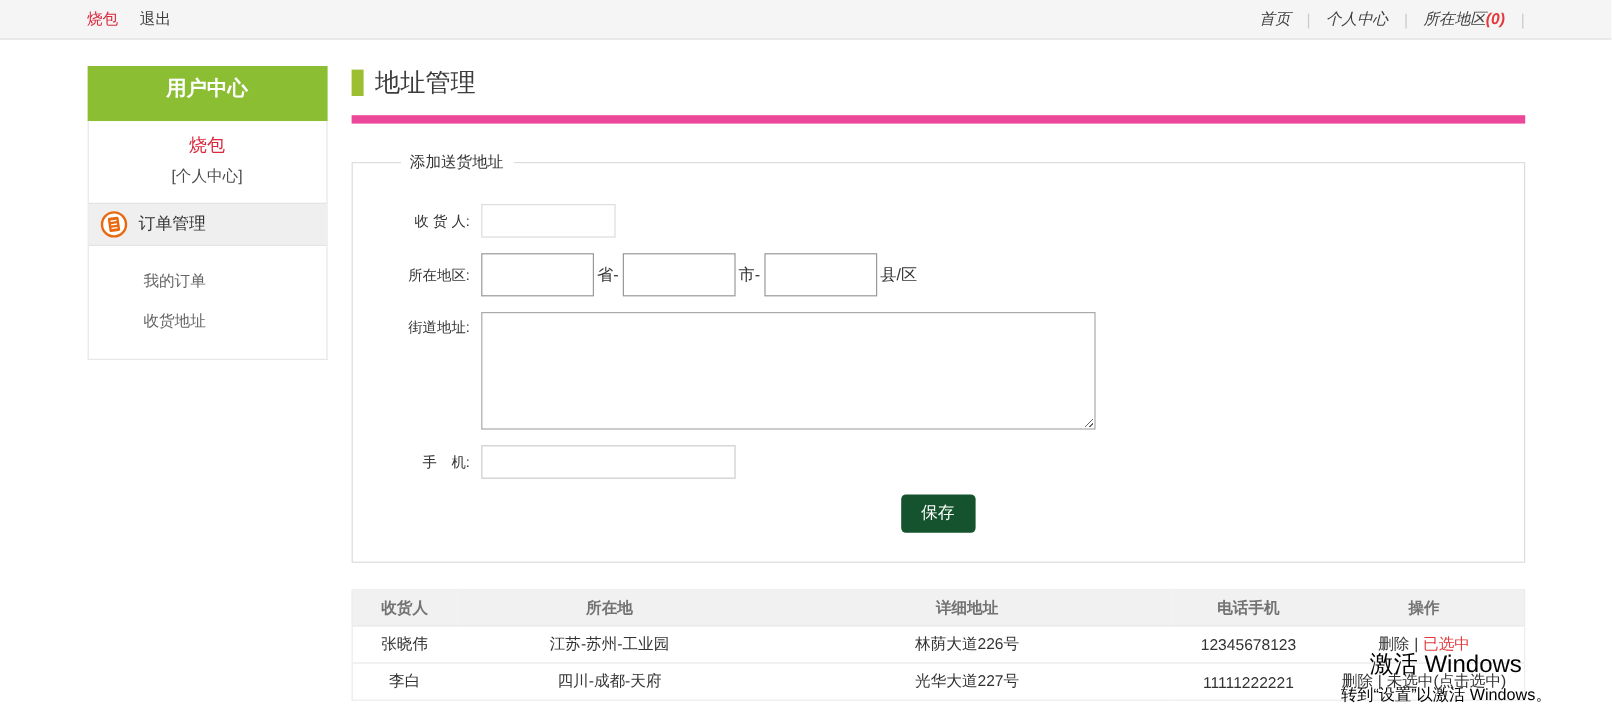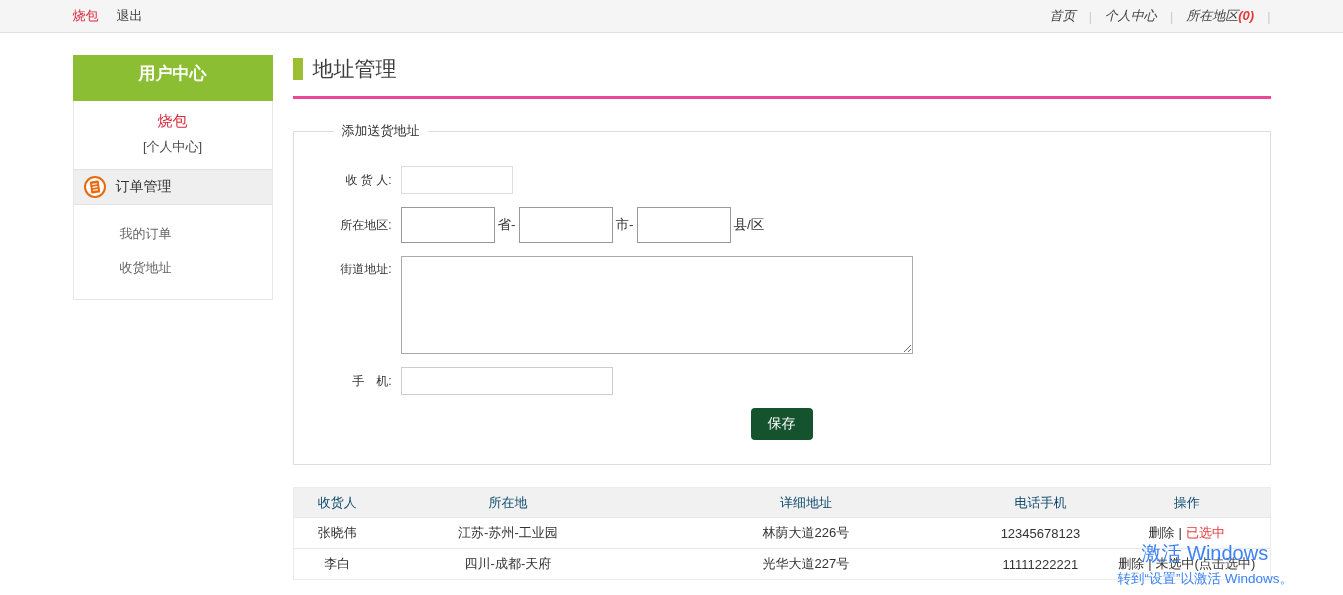--- a/index.html
+++ b/index.html
@@ -33,21 +33,21 @@
     height:36px; display:flex; align-items:center; padding-left:10px; gap:10px; }
   .menu-group-label { font-size:14px; color:#333; }
   .icon-circle { width:22px; height:22px; border:2px solid #e8690f; border-radius:50%;
     display:flex; align-items:center; justify-content:center; background:#fff; }
   .menu-links { padding-top:12px; }
   .menu-link { display:block; padding:8px 0 8px 46px; color:#666; font-size:13px; }
 
   
   .main { flex:1; margin-left:20px; }
   .page-title-row { display:flex; align-items:center; gap:10px;
-    padding-bottom:13px; border-bottom:3px solid #ec4899; }
+    padding-bottom:13px; border-bottom:7px solid #ec4899; }
   .title-square { width:10px; height:22px; background:#9bbf30; }
   .page-title { font-size:21px; font-weight:400; color:#3c3c3c; }
 
   
   fieldset.add-address { margin-top:23px; border:1px solid #ddd; padding:14px 0 24px; }
   fieldset.add-address legend { margin-left:40px; padding:0 8px; font-size:13px; color:#333; }
   .form-row { display:flex; align-items:center; margin-top:13px; }
   .form-row.first { margin-top:12px; }
   .form-row.top-align { align-items:flex-start; }
   .form-label { width:107px; text-align:right; padding-right:9px; color:#333; font-size:12px; flex-shrink:0; }
@@ -61,28 +61,28 @@
     font-family:inherit; font-size:13px; padding:4px 5px; outline:none; }
   .input-phone { height:28px; border:1px solid #ccc; width:212px; padding:0 5px; font-size:13px;
     font-family:inherit; outline:none; }
   .save-row { text-align:center; margin-top:13px; }
   .save-btn { background:#14532d; color:#fff; border:none; border-radius:4px;
     font-size:14px; font-family:inherit; padding:7px 17px; cursor:pointer; }
 
   
   table.address-table { width:100%; margin-top:22px; border-collapse:collapse;
     border:1px solid #ececec; font-size:13px; }
-  .address-table th { background:#f1f1f1; font-weight:400; height:30px; color:#0c4a6e; text-align:center; }
+  .address-table th { background:#f1f1f1; font-weight:700; height:30px; color:#737373; text-align:center; }
   .address-table td { height:31px; text-align:center; border-top:1px solid #e8e8e8; color:#333; }
   .col1{width:9%;} .col2{width:26%;} .col3{width:35%;} .col4{width:13%;} .col5{width:17%;}
   .op-sep { padding:0 4px; }
   .status-selected { color:#e4393c; }
 
   
-  .watermark { position:fixed; right:50px; bottom:7px; color:#3b82f6; pointer-events:none;margin-left:36px; }
+  .watermark { position:fixed; right:50px; bottom:7px; color:#000000; pointer-events:none;margin-left:36px; }
   .watermark-line1 { font-size:20px; margin-left:24px; }
   .watermark-line2 { font-size:13.5px; margin-top:3px; }
 </style>
 </head>
 <body>
 
 <div class="topbar">
   <div class="topbar-inner">
     <div class="topbar-left">
       <a class="brand-red">烧包</a>

